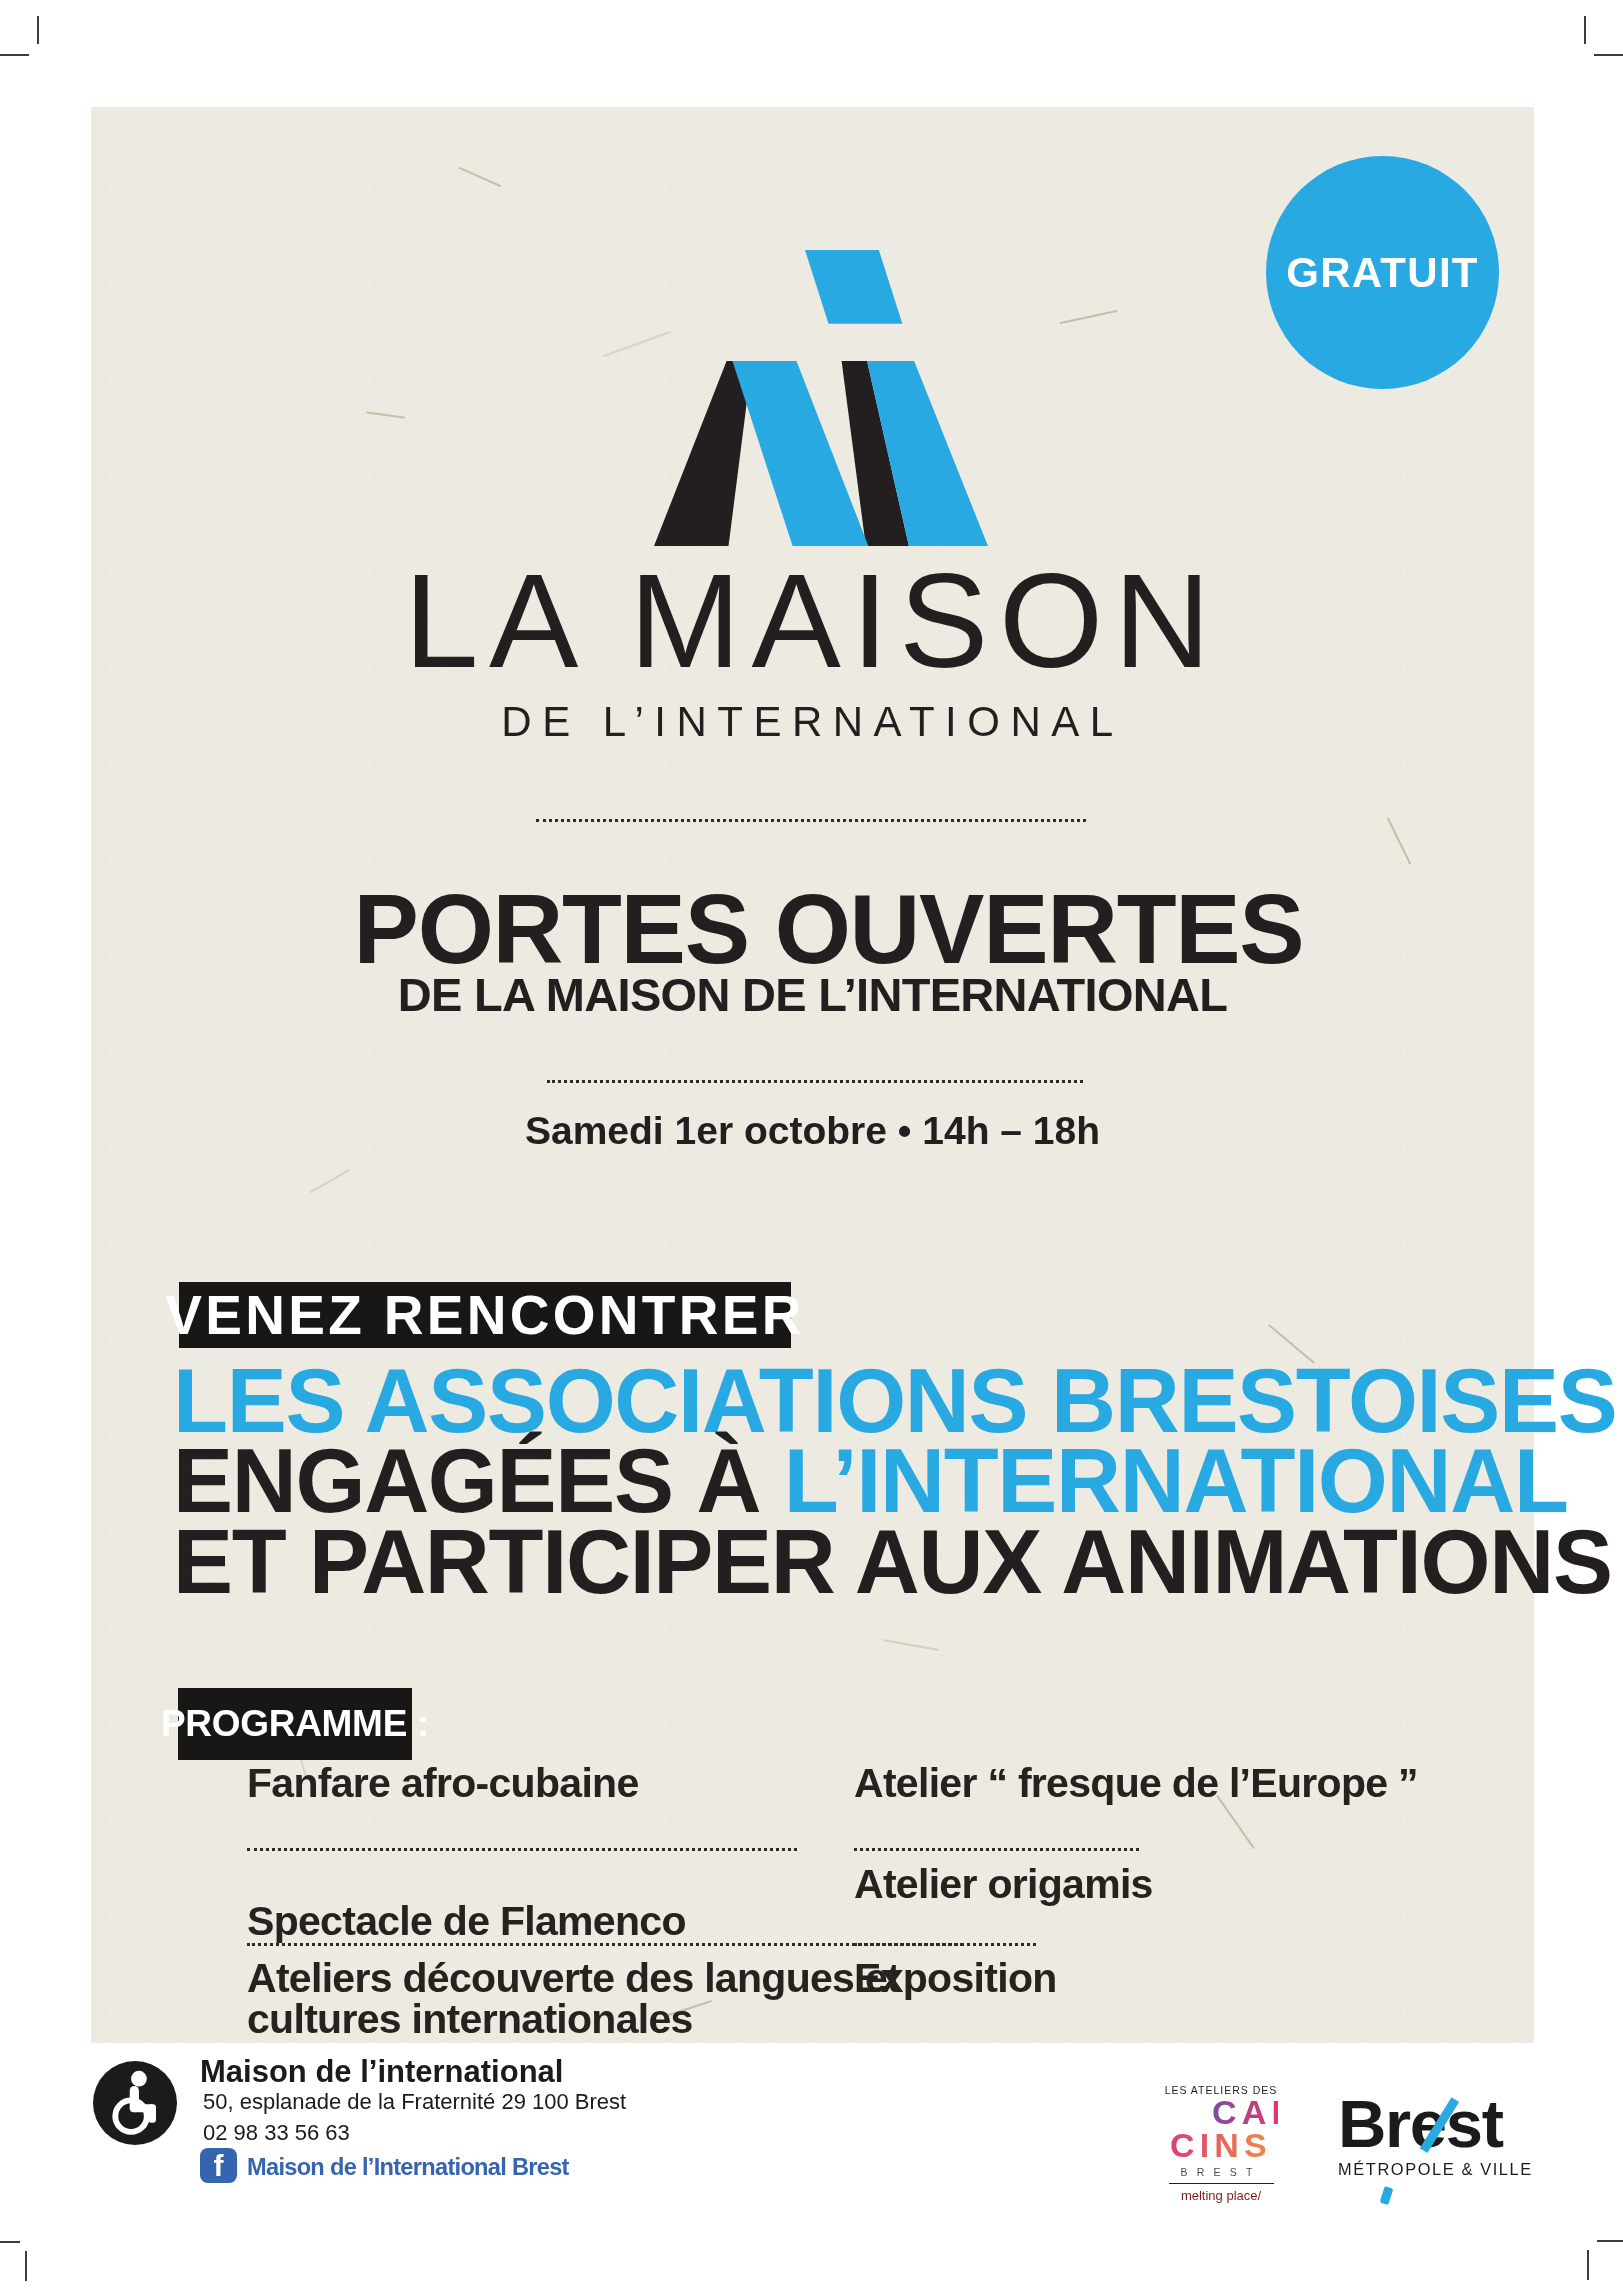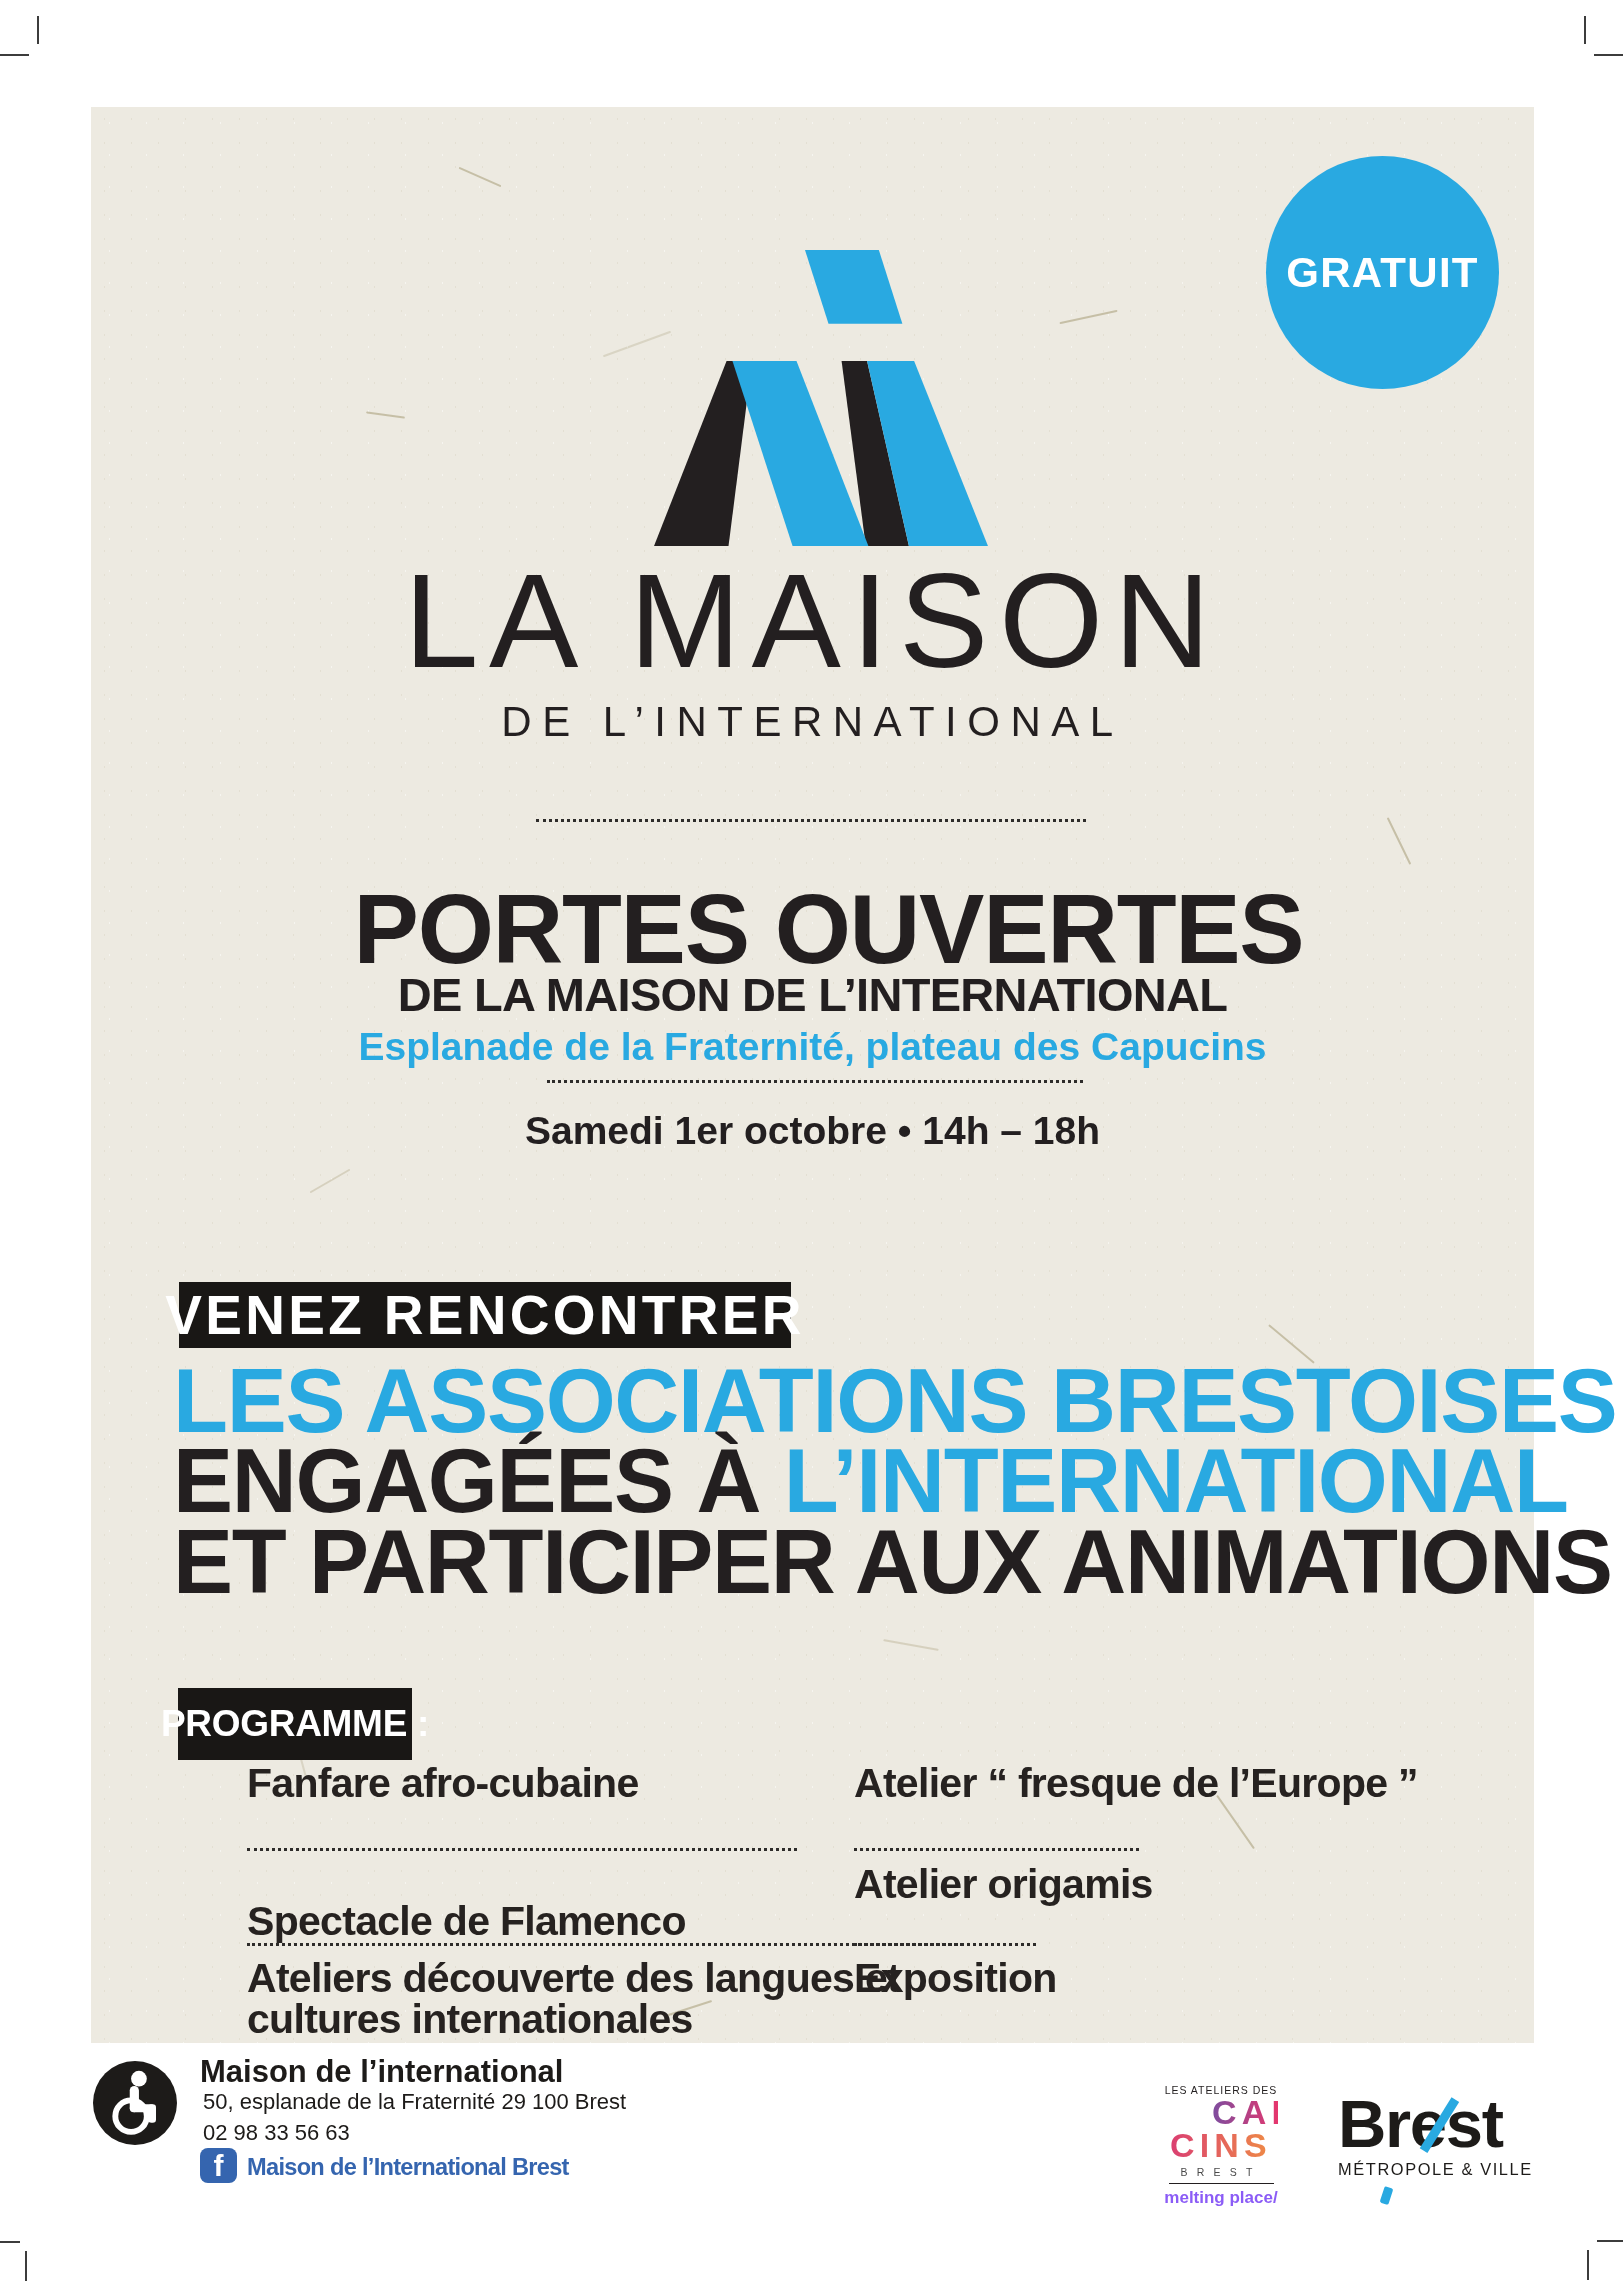--- a/index.html
+++ b/index.html
@@ -38,21 +38,21 @@
     font-size:30px;font-weight:700;overflow:hidden;}
   .fb-label{font-size:23.6px;font-weight:700;letter-spacing:-0.7px;color:#3565af;white-space:nowrap;}
   .cap-box{width:114px;text-align:center;color:#231f20;}
   .cap-top{font-size:10.5px;letter-spacing:1px;white-space:nowrap;}
   .cap-word{font-size:34px;font-weight:700;letter-spacing:5.2px;line-height:33px;
     -webkit-background-clip:text;background-clip:text;color:transparent;white-space:nowrap;}
   .cap-w1{background-image:linear-gradient(90deg,#7d4d9f,#e6366d);margin-left:48px;}
   .cap-w2{background-image:linear-gradient(90deg,#d93a74,#f09043);}
   .cap-city{font-size:10.5px;letter-spacing:9.2px;color:#4a4a4a;margin-top:3.9px;white-space:nowrap;}
   .cap-rule{width:105px;border-top:1.3px solid #231f20;margin:5.2px auto 3.9px auto;}
-  .cap-tag{font-size:17px;font-weight:700;color:#8b5cf6;white-space:nowrap;}
+  .cap-tag{font-size:13px;font-weight:400;color:#7f1d1d;white-space:nowrap;}
   .brest-box{width:196px;color:#1d1b19;}
   .brest-name{font-size:67px;font-weight:700;letter-spacing:-1.3px;line-height:65px;white-space:nowrap;}
   .brest-sub{font-size:16.4px;font-weight:400;letter-spacing:1.6px;margin-top:3.9px;white-space:nowrap;}
   .brest-slash{position:absolute;width:8.5px;height:60px;background:#29a9e1;transform:rotate(32deg);}
   .brest-comma{position:absolute;width:8.5px;height:17px;background:#29a9e1;border-radius:2px;transform:rotate(18deg);}
 </style>
 </head>
 <body>
 
 <div class="page">
@@ -95,21 +95,20 @@
       <polygon points="231,3 344,3 380,116 267,116" fill="#29a9e1"></polygon>
     </svg>
 
     <div class="abs logo-title" style="left:0;top:437px;">LA MAISON</div>
     <div class="abs logo-sub" style="left:0;top:591px;">DE L’INTERNATIONAL</div>
 
     <div class="abs dotted" style="left:445px;top:712px;width:550px;"></div>
 
     <div class="abs ev-title" style="left:16px;top:766px;">PORTES OUVERTES</div>
     <div class="abs ev-sub" style="left:0;top:860px;">DE LA MAISON DE L’INTERNATIONAL</div>
-    <div class="abs ev-loc" style="left:0;top:918px;">Esplanade de la Fraternité, plateau des Capucins</div>
 
     <div class="abs dotted" style="left:456px;top:973px;width:536px;"></div>
 
     <div class="abs ev-date" style="left:0;top:1002px;">Samedi 1er octobre • 14h – 18h</div>
 
     <div class="abs kicker" style="left:88px;top:1175px;width:612px;height:66px;">
       <span>VENEZ RENCONTRER</span>
     </div>
     <div class="abs bigline blue" style="left:82px;top:1247px;">LES ASSOCIATIONS BRESTOISES</div>
     <div class="abs bigline" style="left:82px;top:1327px;"><span class="ink">ENGAGÉES À </span><span class="blue">L’INTERNATIONAL</span></div>

